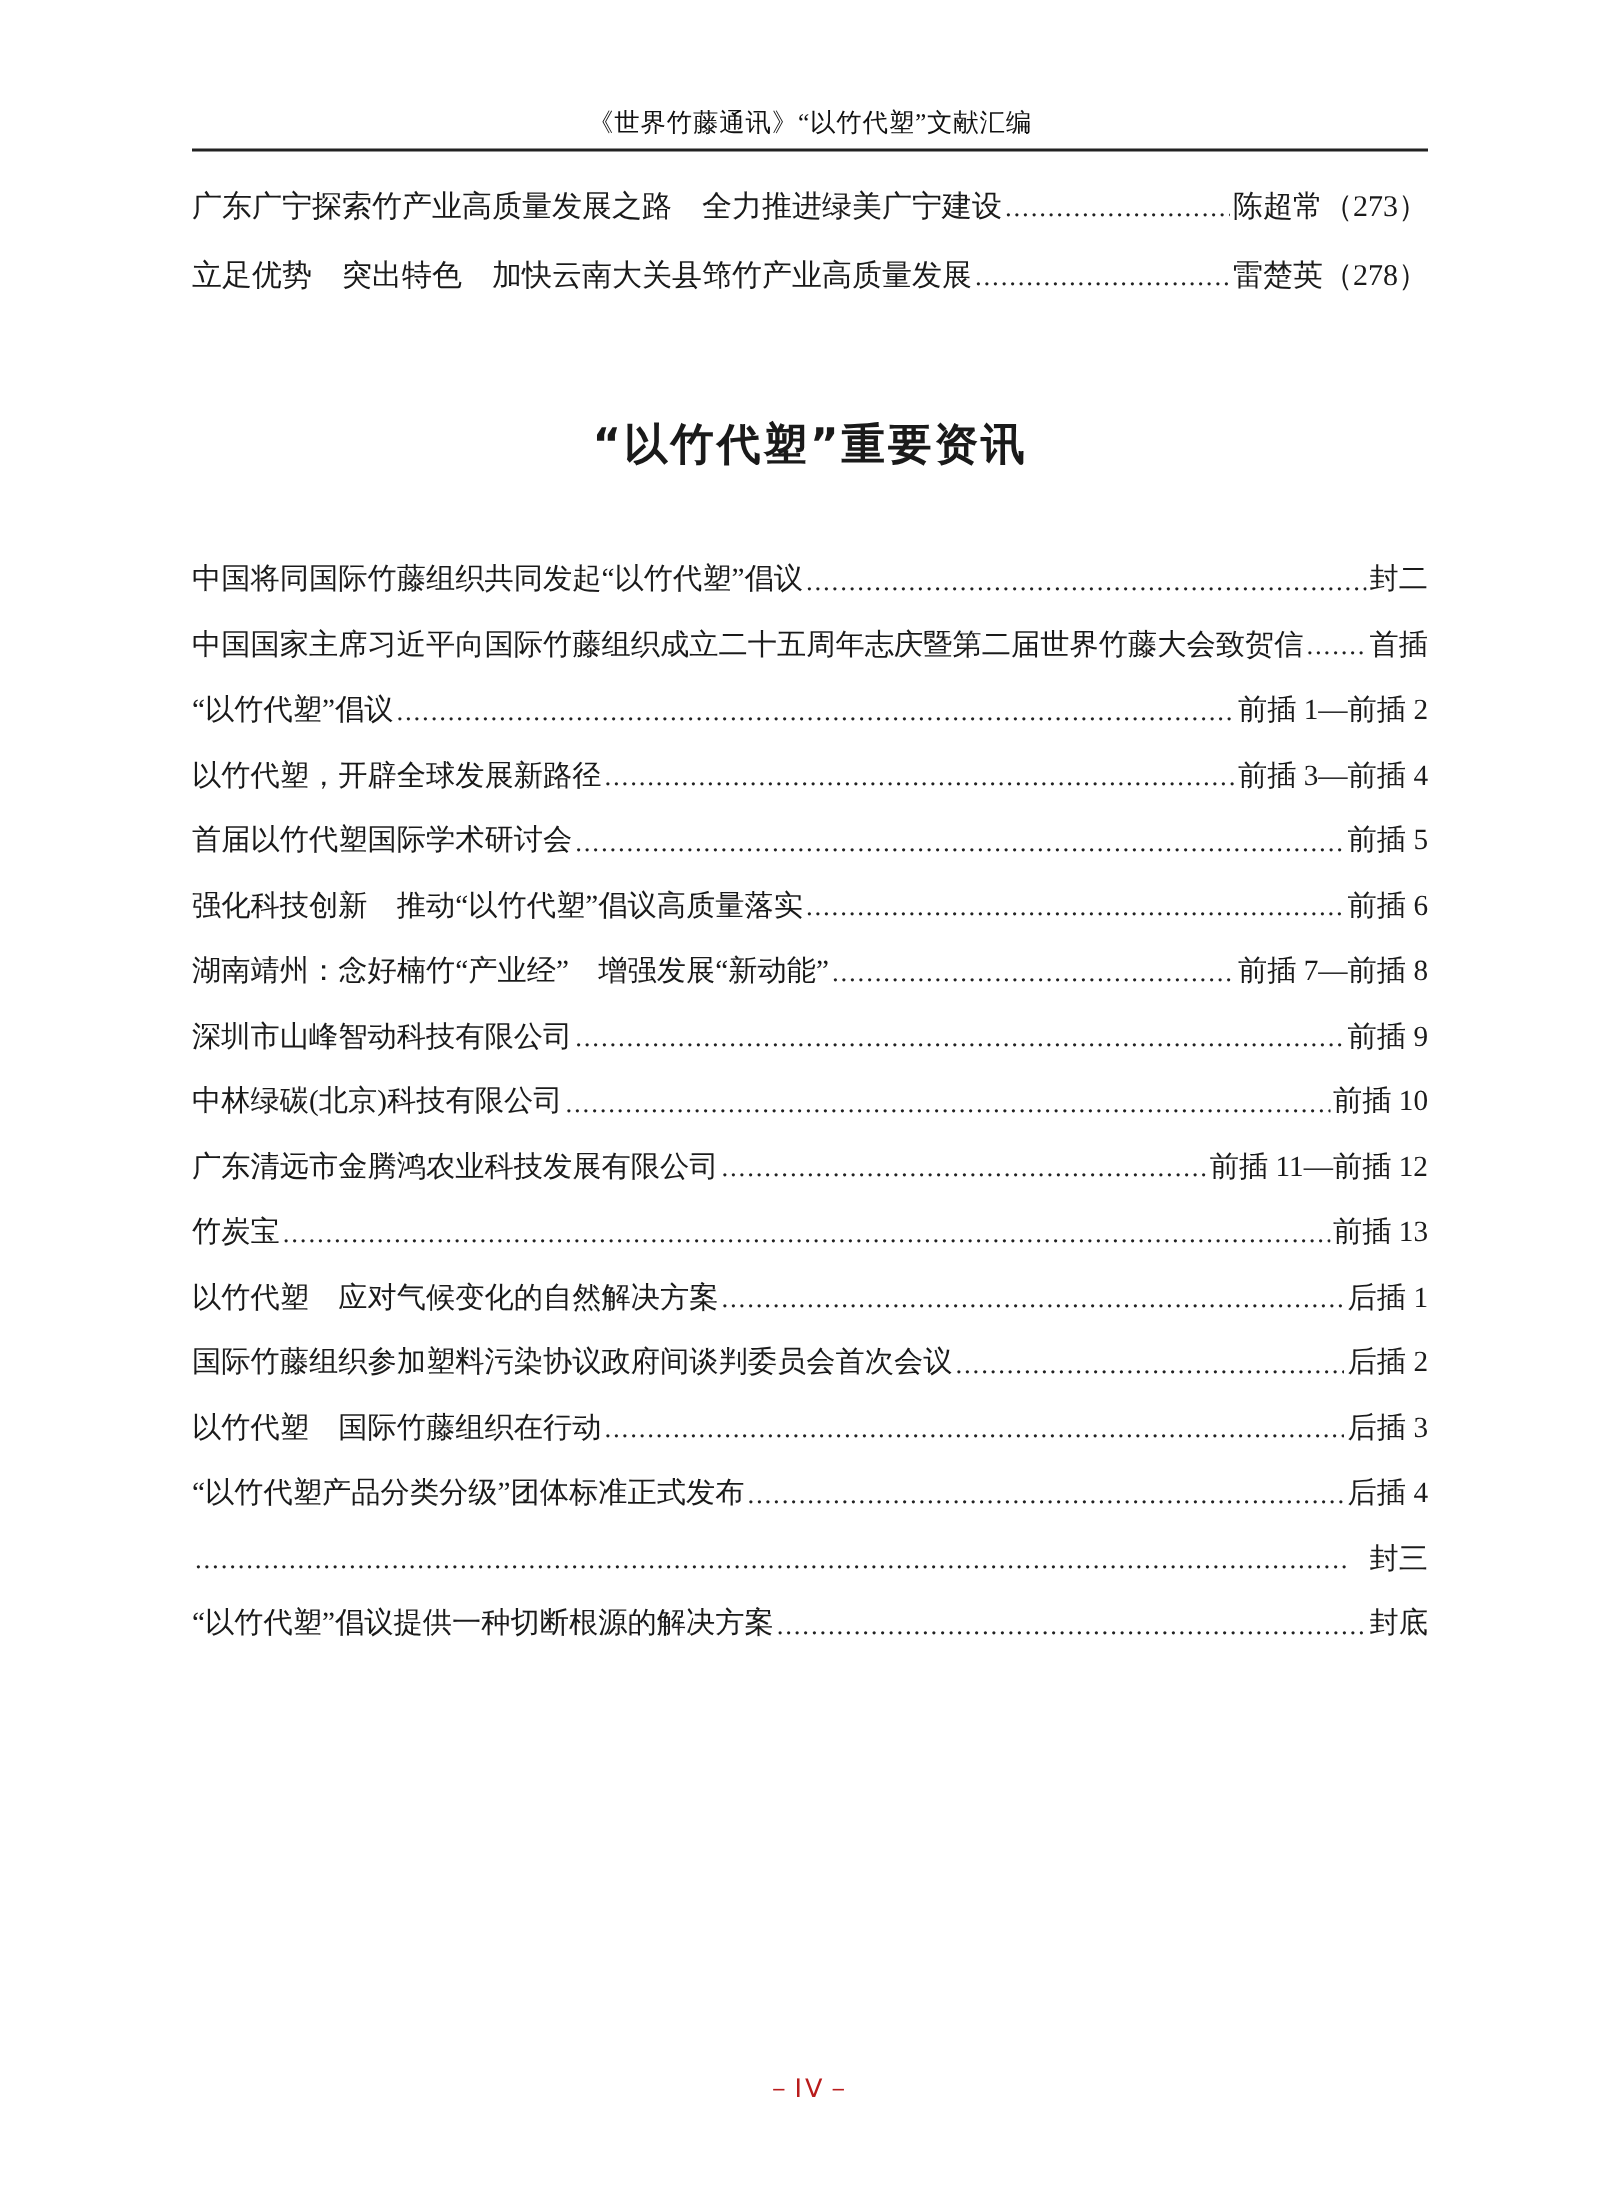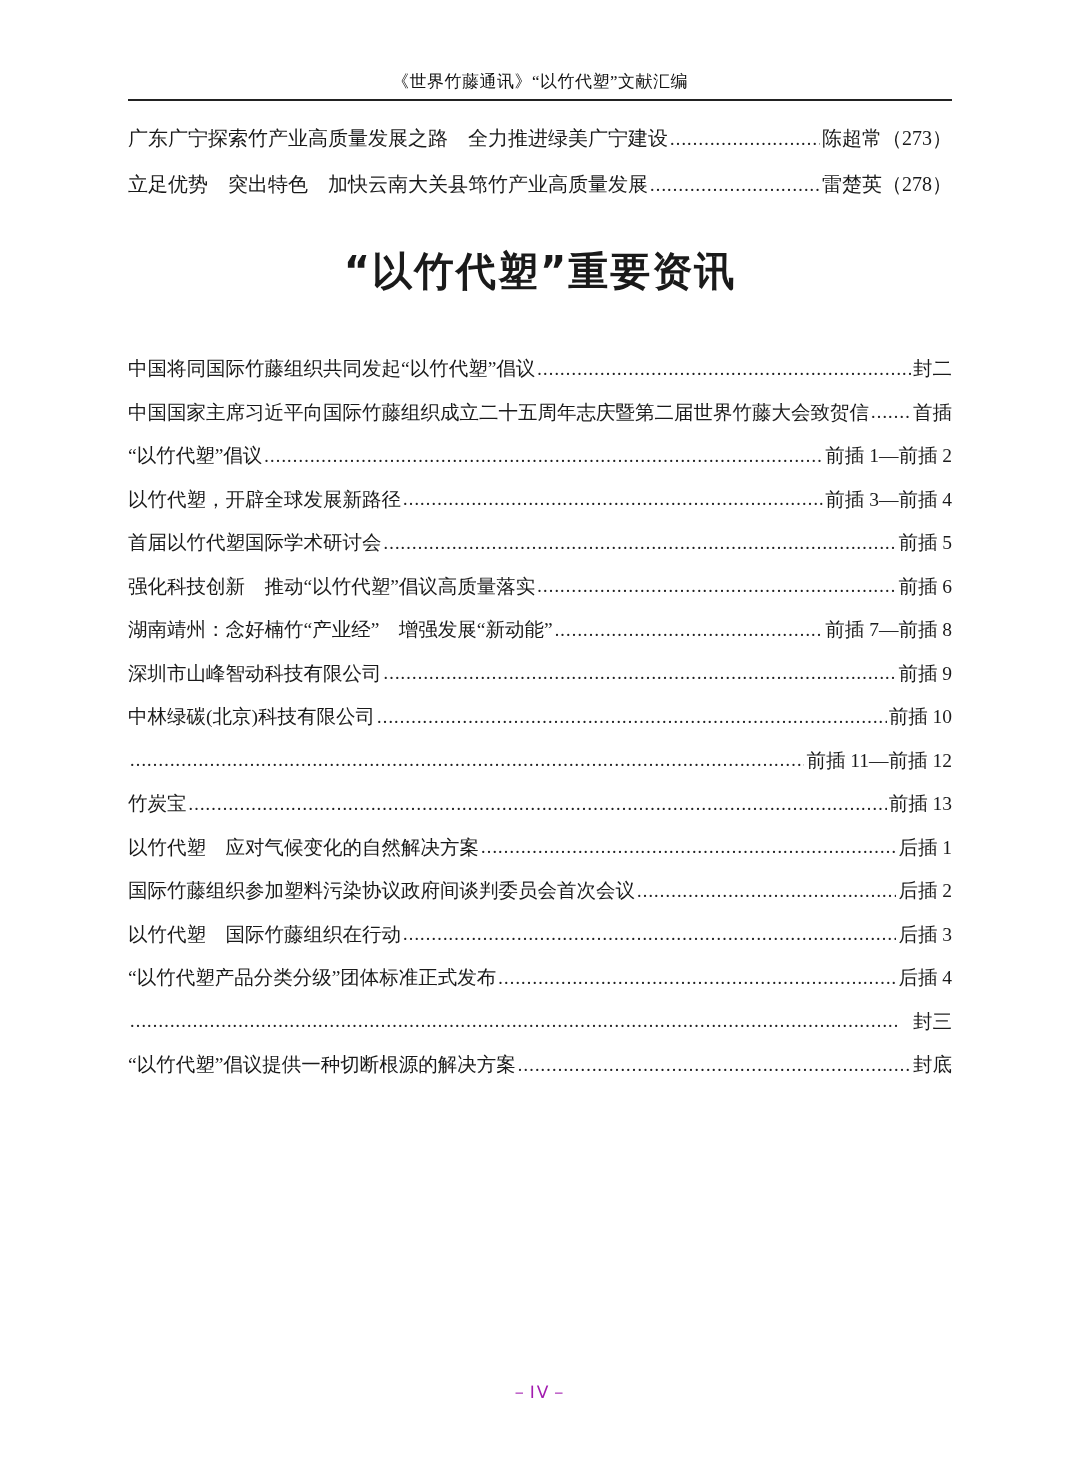--- a/index.html
+++ b/index.html
@@ -71,42 +71,42 @@
     text-align: right;
   }
   .top-block .toc-line {
     margin-bottom: 26px;
     font-size: 20px;
   }
   .section-title {
     text-align: center;
     font-family: "DejaVu Sans", "Liberation Sans", sans-serif;
     font-weight: bold;
-    font-size: 40px;
+    font-size: 29px;
     letter-spacing: 2px;
-    margin-top: 50px;
+    margin-top: 83px;
     margin-bottom: 0;
   }
   .list-block {
     margin-top: 60px;
   }
   .list-block .toc-line {
     margin-bottom: 24px;
     font-size: 19.5px;
     align-items: center;
   }
   .footer {
     position: absolute;
     bottom: 62px;
     left: 0;
     width: 1080px;
     text-align: center;
     font-size: 17px;
     letter-spacing: 2px;
-    color: #a21caf;
+    color: #b91c1c;
     font-family: "Liberation Serif", serif;
   }
 </style>
 </head>
 <body>
 
 <div class="page">
 
   <div class="header">《世界竹藤通讯》“以竹代塑”文献汇编</div>
   <div class="header-rule"></div>
@@ -178,20 +178,21 @@
         <span class="page-ref">前插 9</span>
       </div>
 
       <div class="toc-line">
         <span class="title">中林绿碳(北京)科技有限公司</span>
         <span class="dots">.......................................................................................................................................</span>
         <span class="page-ref">前插 10</span>
       </div>
 
       <div class="toc-line">
+        <span class="title">广东清远市金腾鸿农业科技发展有限公司</span>
         <span class="dots">.......................................................................................................................................</span>
         <span class="page-ref">前插 11—前插 12</span>
       </div>
 
       <div class="toc-line">
         <span class="title">竹炭宝</span>
         <span class="dots">.......................................................................................................................................</span>
         <span class="page-ref">前插 13</span>
       </div>
 

